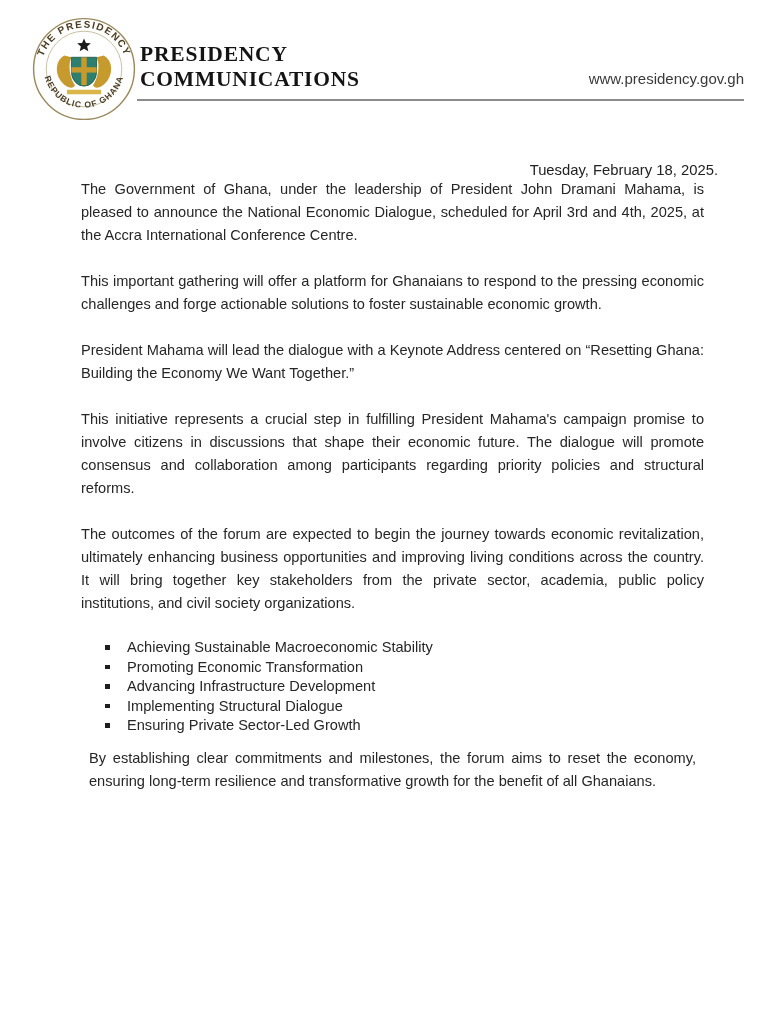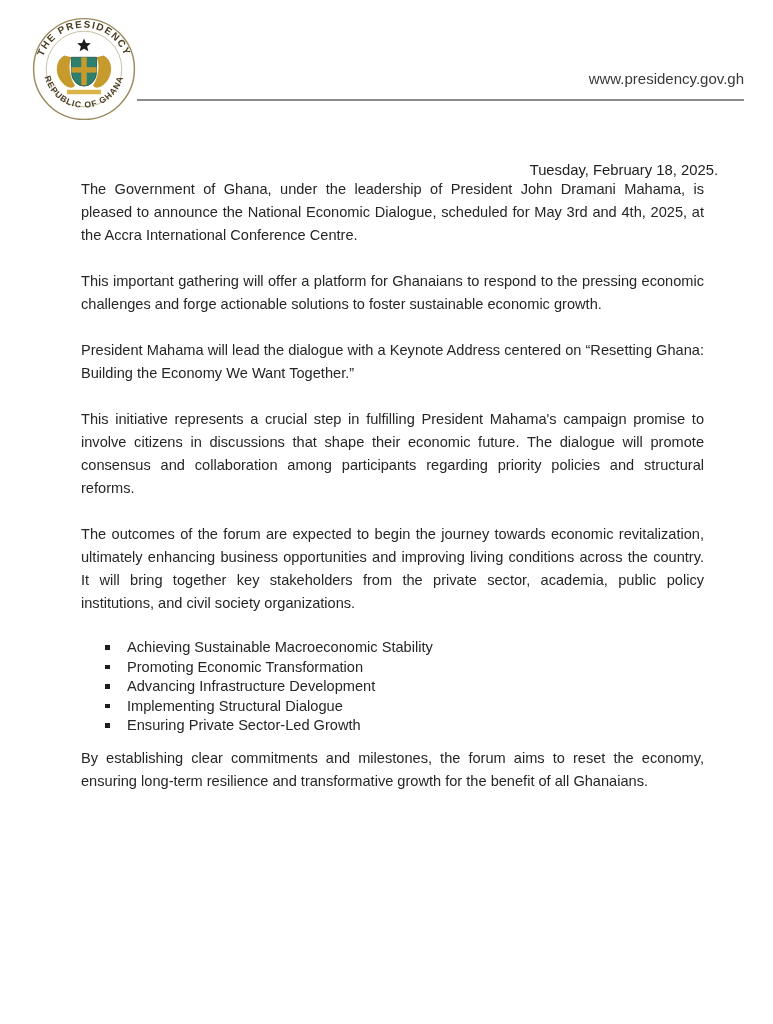--- a/index.html
+++ b/index.html
@@ -82,21 +82,21 @@
     content: "";
     position: absolute;
     left: 24px; top: 7px;
     width: 4.5px; height: 4.5px;
     background: #1e1e1e;
   }
   .closing {
     font-size: 14.6px;
     line-height: 23px;
     text-align: justify;
-    margin: 0;
+    margin: 8px;
   }
 </style>
 </head>
 <body>
 
 <div class="page">
 
   <header class="letterhead">
     <div class="seal">
       <svg viewBox="0 0 120 120" xmlns="http://www.w3.org/2000/svg">
@@ -114,29 +114,33 @@
         </text>
         <path d="M60 26 l2.2 5 5.4 .4 -4.1 3.6 1.3 5.3 -4.8 -2.9 -4.8 2.9 1.3 -5.3 -4.1 -3.6 5.4 -.4 z" fill="#1c1c1c"></path>
         <path d="M38 45 C 29 50, 27 63, 34 73 C 40 81, 48 83, 50 78 C 44 70, 42 55, 46 47 Z" fill="#c79a2e"></path>
         <path d="M82 45 C 91 50, 93 63, 86 73 C 80 81, 72 83, 70 78 C 76 70, 78 55, 74 47 Z" fill="#c79a2e"></path>
         <path d="M46 47 h28 v17 a14 16 0 0 1 -14 15 a14 16 0 0 1 -14 -15 z" fill="#2e7f6e" stroke="#1f5c4e" stroke-width="1"></path>
         <rect x="57" y="47" width="6" height="31" fill="#c79a2e"></rect>
         <rect x="46" y="58" width="28" height="6" fill="#c79a2e"></rect>
         <path d="M41 83 h38 v5 h-38 z" fill="#d9b54a"></path>
       </svg>
     </div>
+    <div class="org">
+      <div>PRESIDENCY</div>
+      <div>COMMUNICATIONS</div>
+    </div>
     <div class="site">www.presidency.gov.gh</div>
     <div class="rule"></div>
   </header>
 
   <main class="doc">
     <p class="date">Tuesday, February 18, 2025.</p>
 
 
-    <p class="para">The Government of Ghana, under the leadership of President John Dramani Mahama, is pleased to announce the National Economic Dialogue, scheduled for May 3rd and 4th, 2025, at the Accra International Conference Centre.</p>
+    <p class="para">The Government of Ghana, under the leadership of President John Dramani Mahama, is pleased to announce the National Economic Dialogue, scheduled for April 3rd and 4th, 2025, at the Accra International Conference Centre.</p>
     <p class="para">This important gathering will offer a platform for Ghanaians to respond to the pressing economic challenges and forge actionable solutions to foster sustainable economic growth.</p>
     <p class="para">President Mahama will lead the dialogue with a Keynote Address centered on “Resetting Ghana: Building the Economy We Want Together.”</p>
     <p class="para">This initiative represents a crucial step in fulfilling President Mahama's campaign promise to involve citizens in discussions that shape their economic future. The dialogue will promote consensus and collaboration among participants regarding priority policies and structural reforms.</p>
     <p class="para">The outcomes of the forum are expected to begin the journey towards economic revitalization, ultimately enhancing business opportunities and improving living conditions across the country. It will bring together key stakeholders from the private sector, academia, public policy institutions, and civil society organizations.</p>
 
     <ul class="bullets">
       <li>Achieving Sustainable Macroeconomic Stability</li>
       <li>Promoting Economic Transformation</li>
       <li>Advancing Infrastructure Development</li>
       <li>Implementing Structural Dialogue</li>

